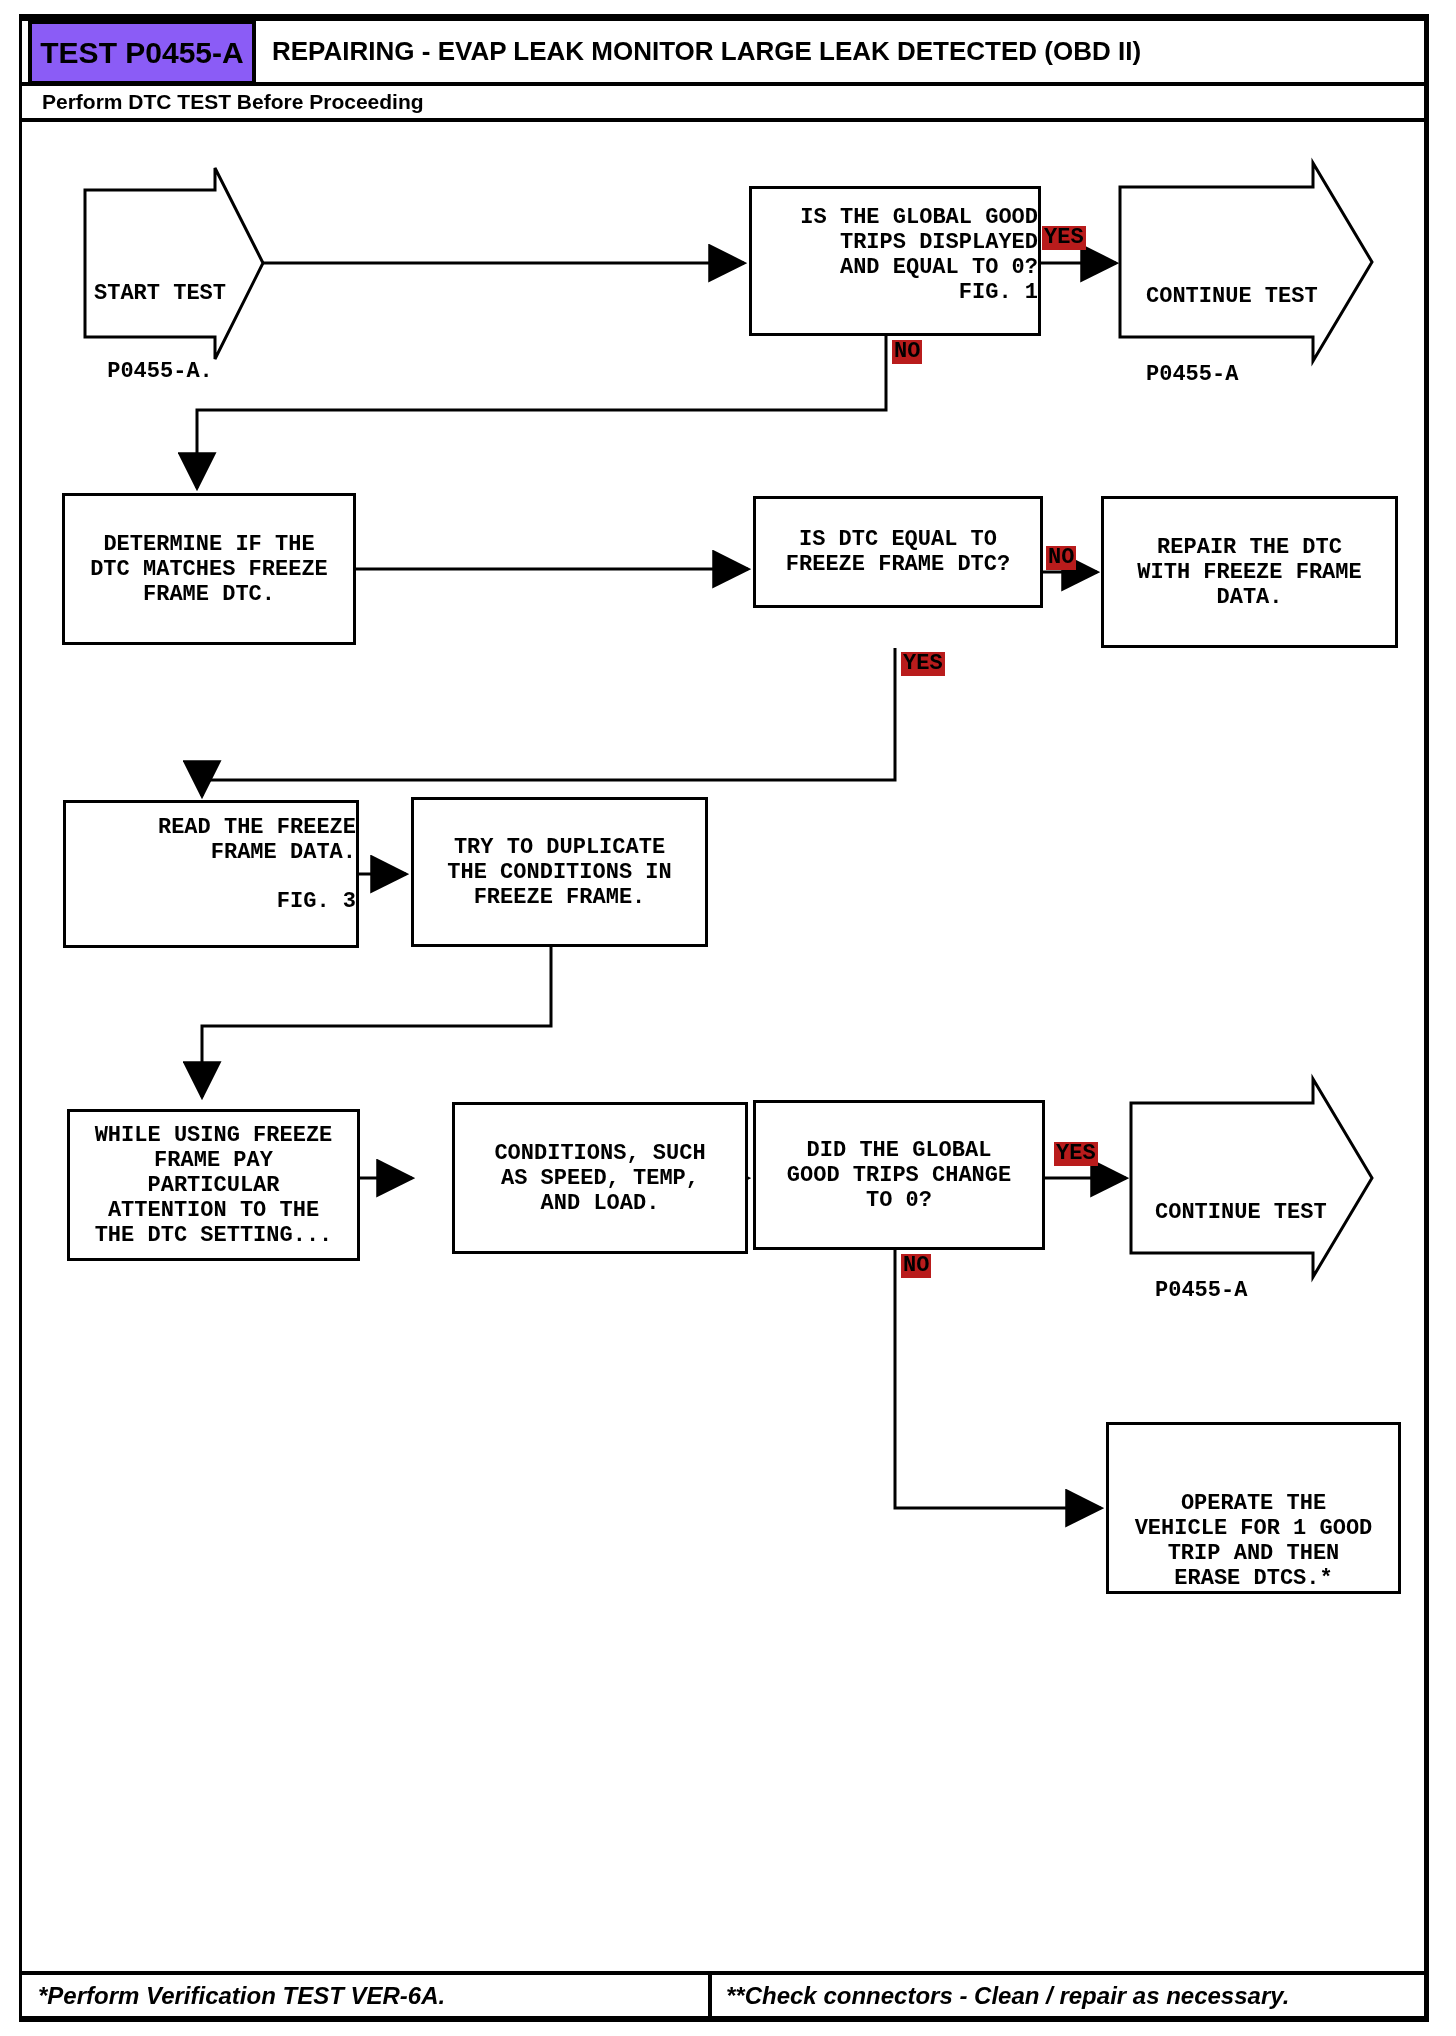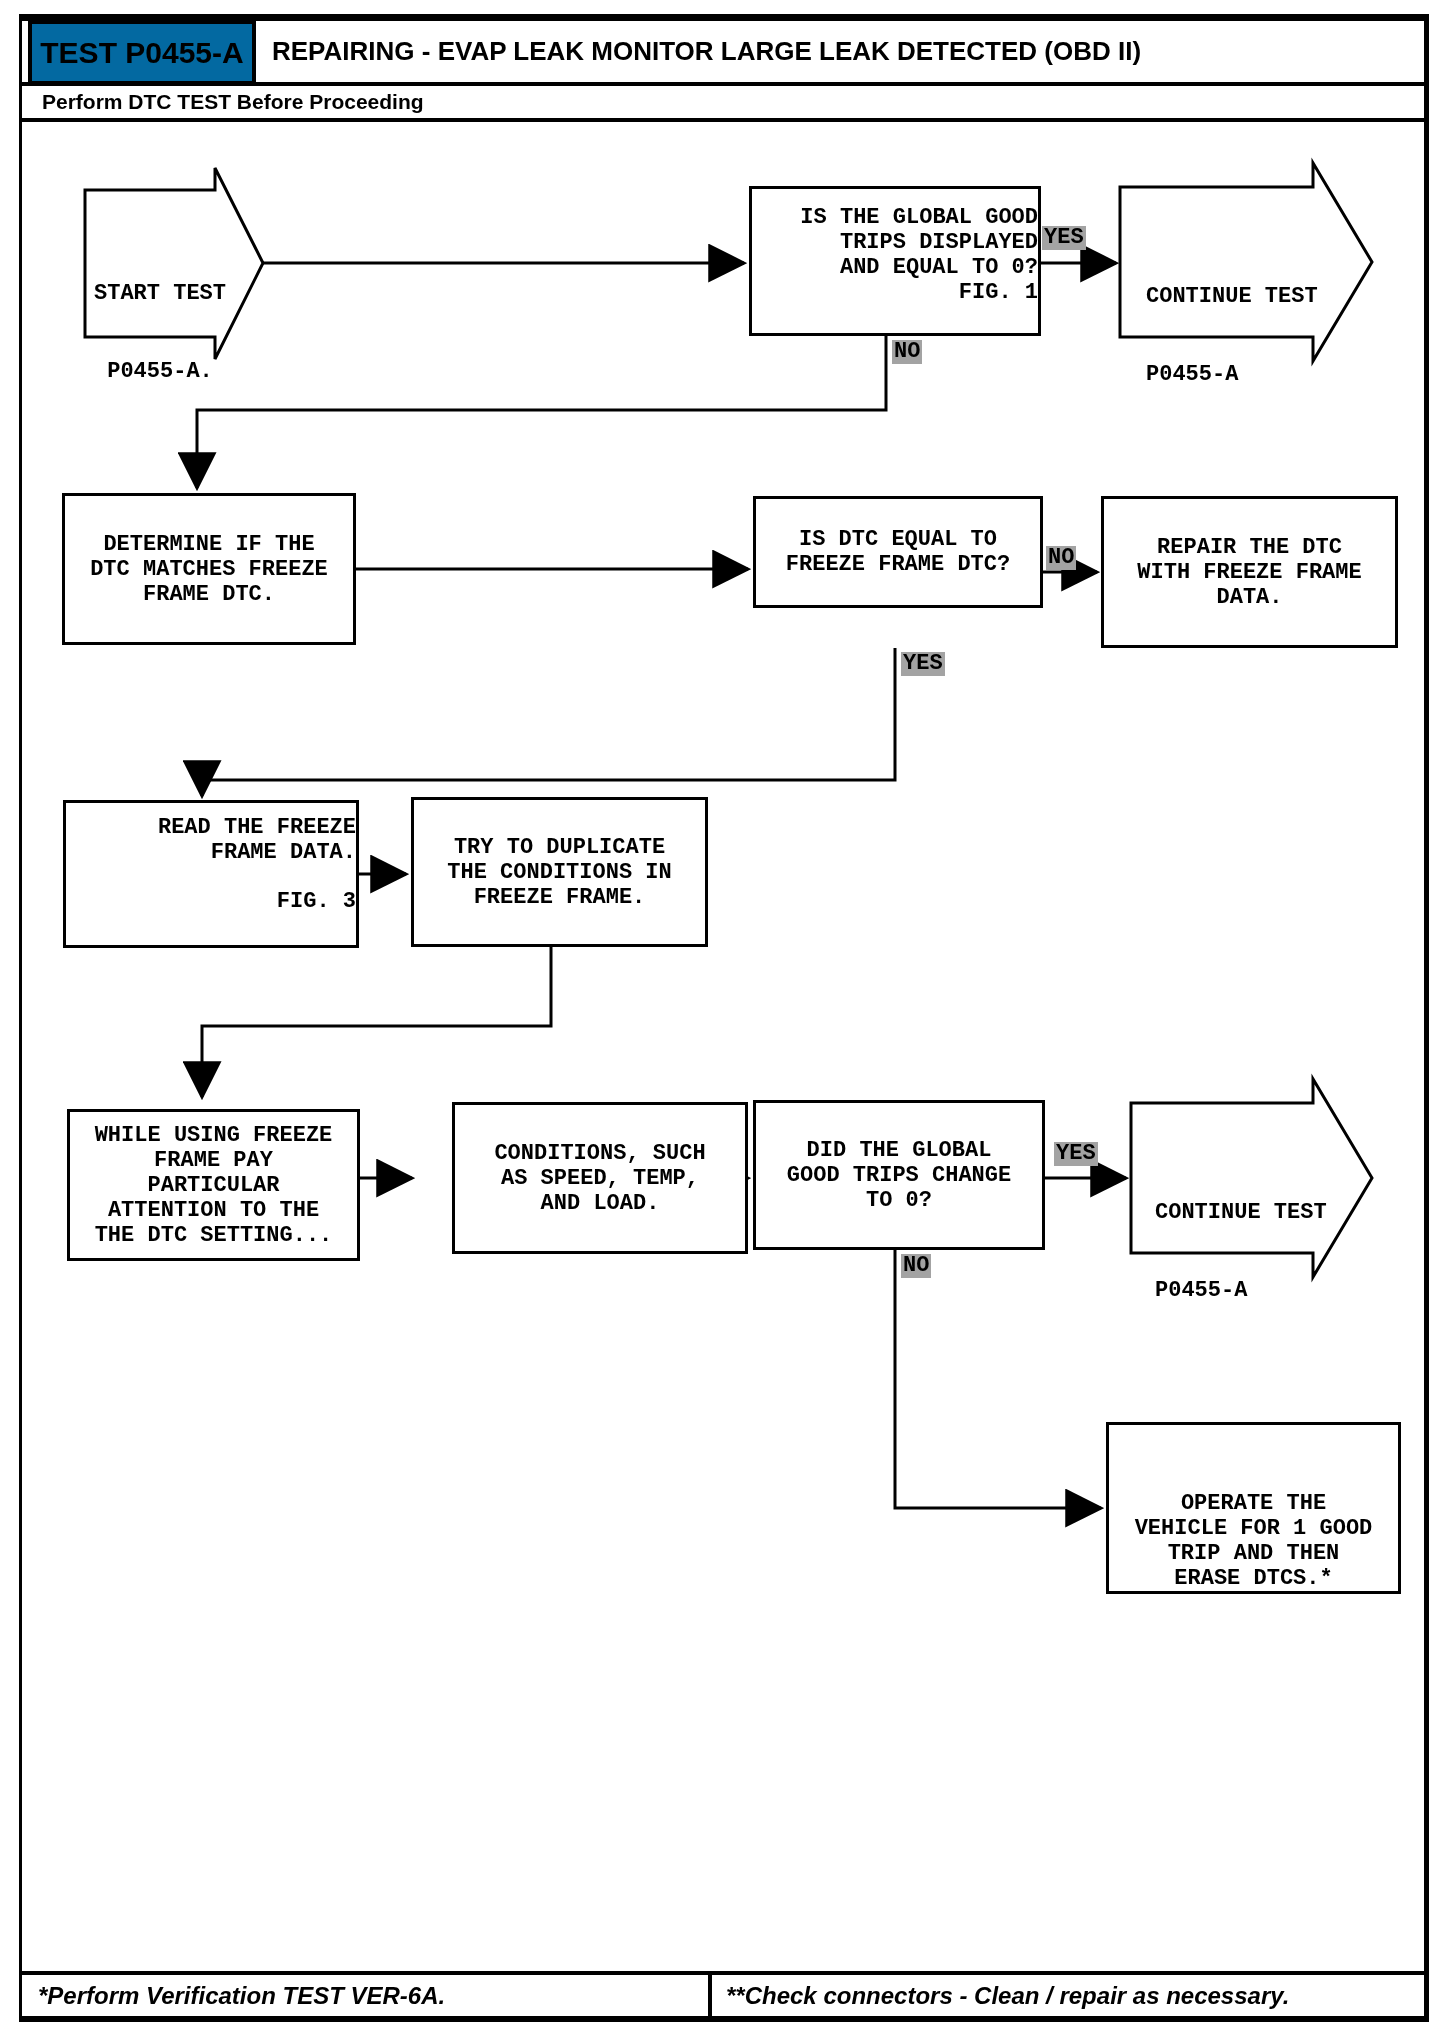--- a/index.html
+++ b/index.html
@@ -6,21 +6,21 @@
   html,body { background:#ffffff; }
   body {
     width:1456px; height:2036px; position:relative;
     font-family:"Liberation Sans", sans-serif; color:#000;
   }
   .bar { position:absolute; background:#000; }
 
   
   .test-box {
     position:absolute; left:28px; top:20px; width:228px; height:65px;
-    border:4px solid #000; background:#0369a1; z-index:5;
+    border:4px solid #000; background:#8b5cf6; z-index:5;
     display:flex; align-items:center; justify-content:center;
     font-size:30px; font-weight:bold; letter-spacing:0px; white-space:nowrap;
   }
   .page-title {
     position:absolute; left:272px; top:36px; font-size:26px; font-weight:bold;
     white-space:nowrap; z-index:5;
   }
   .page-subtitle {
     position:absolute; left:42px; top:90px; font-size:21px; font-weight:bold;
     white-space:nowrap; z-index:5;
@@ -38,21 +38,21 @@
   .spacer24 { height:24px; }
 
   .penta-text {
     position:absolute; z-index:4; background:transparent;
     font-family:"Liberation Mono","DejaVu Sans Mono",monospace;
     font-weight:bold; font-size:22px; line-height:26px; white-space:pre;
   }
   .penta-text.centered { text-align:center; }
 
   .edge-label {
-    position:absolute; z-index:4; background:#a3a3a3; padding:0 2px;
+    position:absolute; z-index:4; background:#b91c1c; padding:0 2px;
     font-family:"Liberation Mono","DejaVu Sans Mono",monospace;
     font-weight:bold; font-size:22px; line-height:24px; white-space:nowrap;
   }
 
   svg.layer { position:absolute; left:0; top:0; z-index:2; }
 
   
   .footer-note {
     position:absolute; z-index:5; font-size:24px; font-weight:bold; font-style:italic;
     white-space:nowrap;

